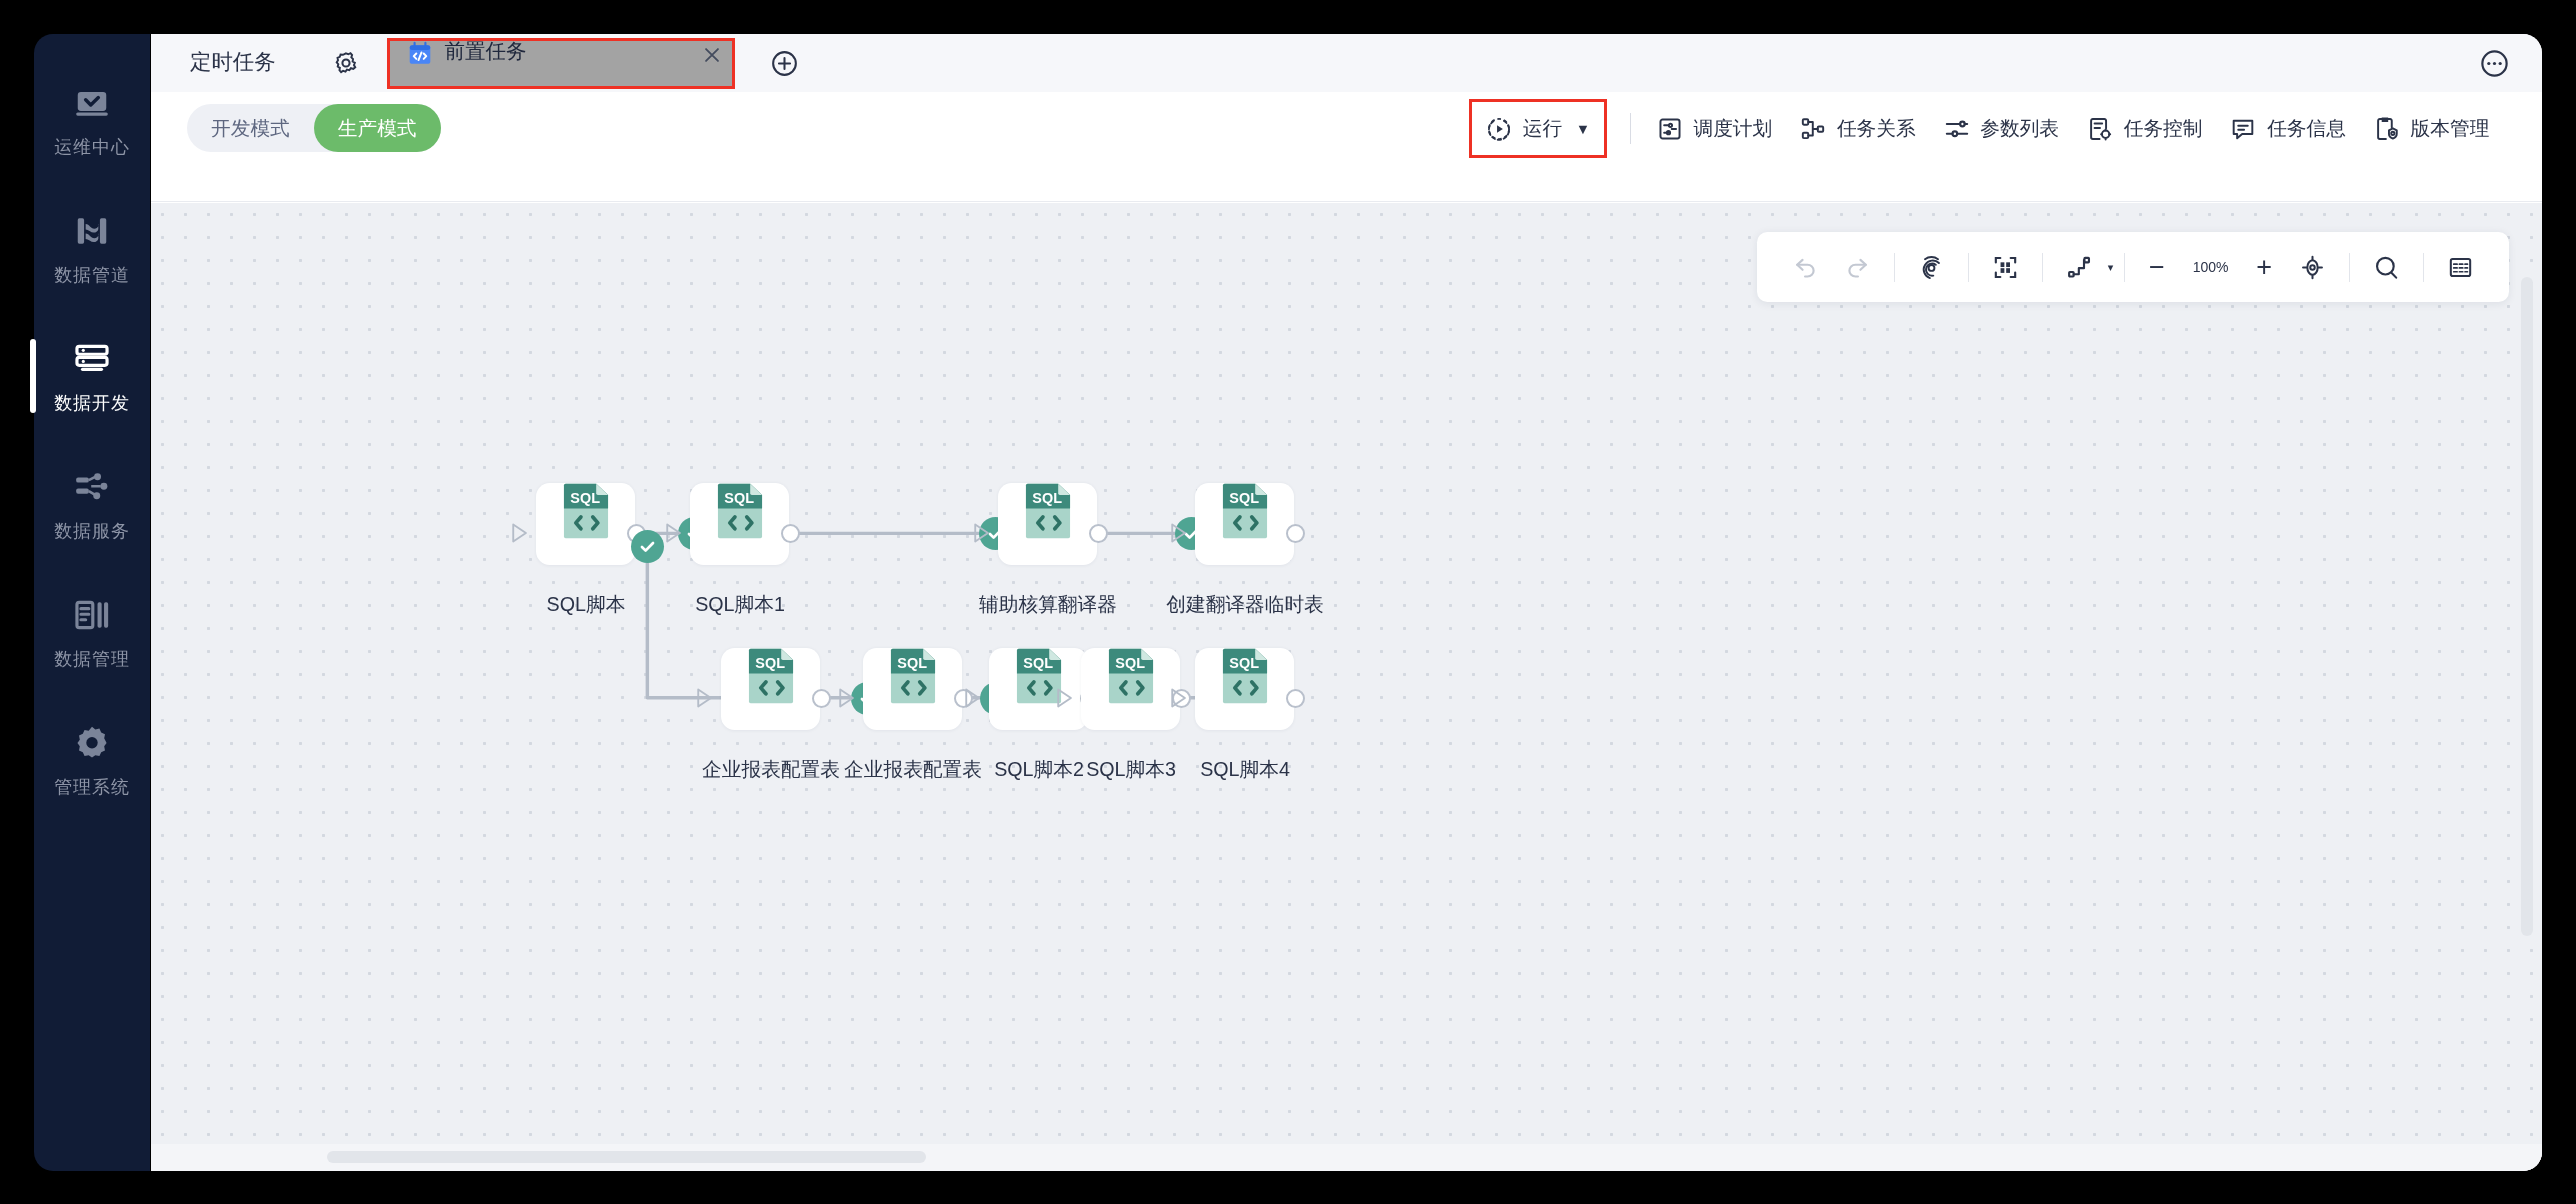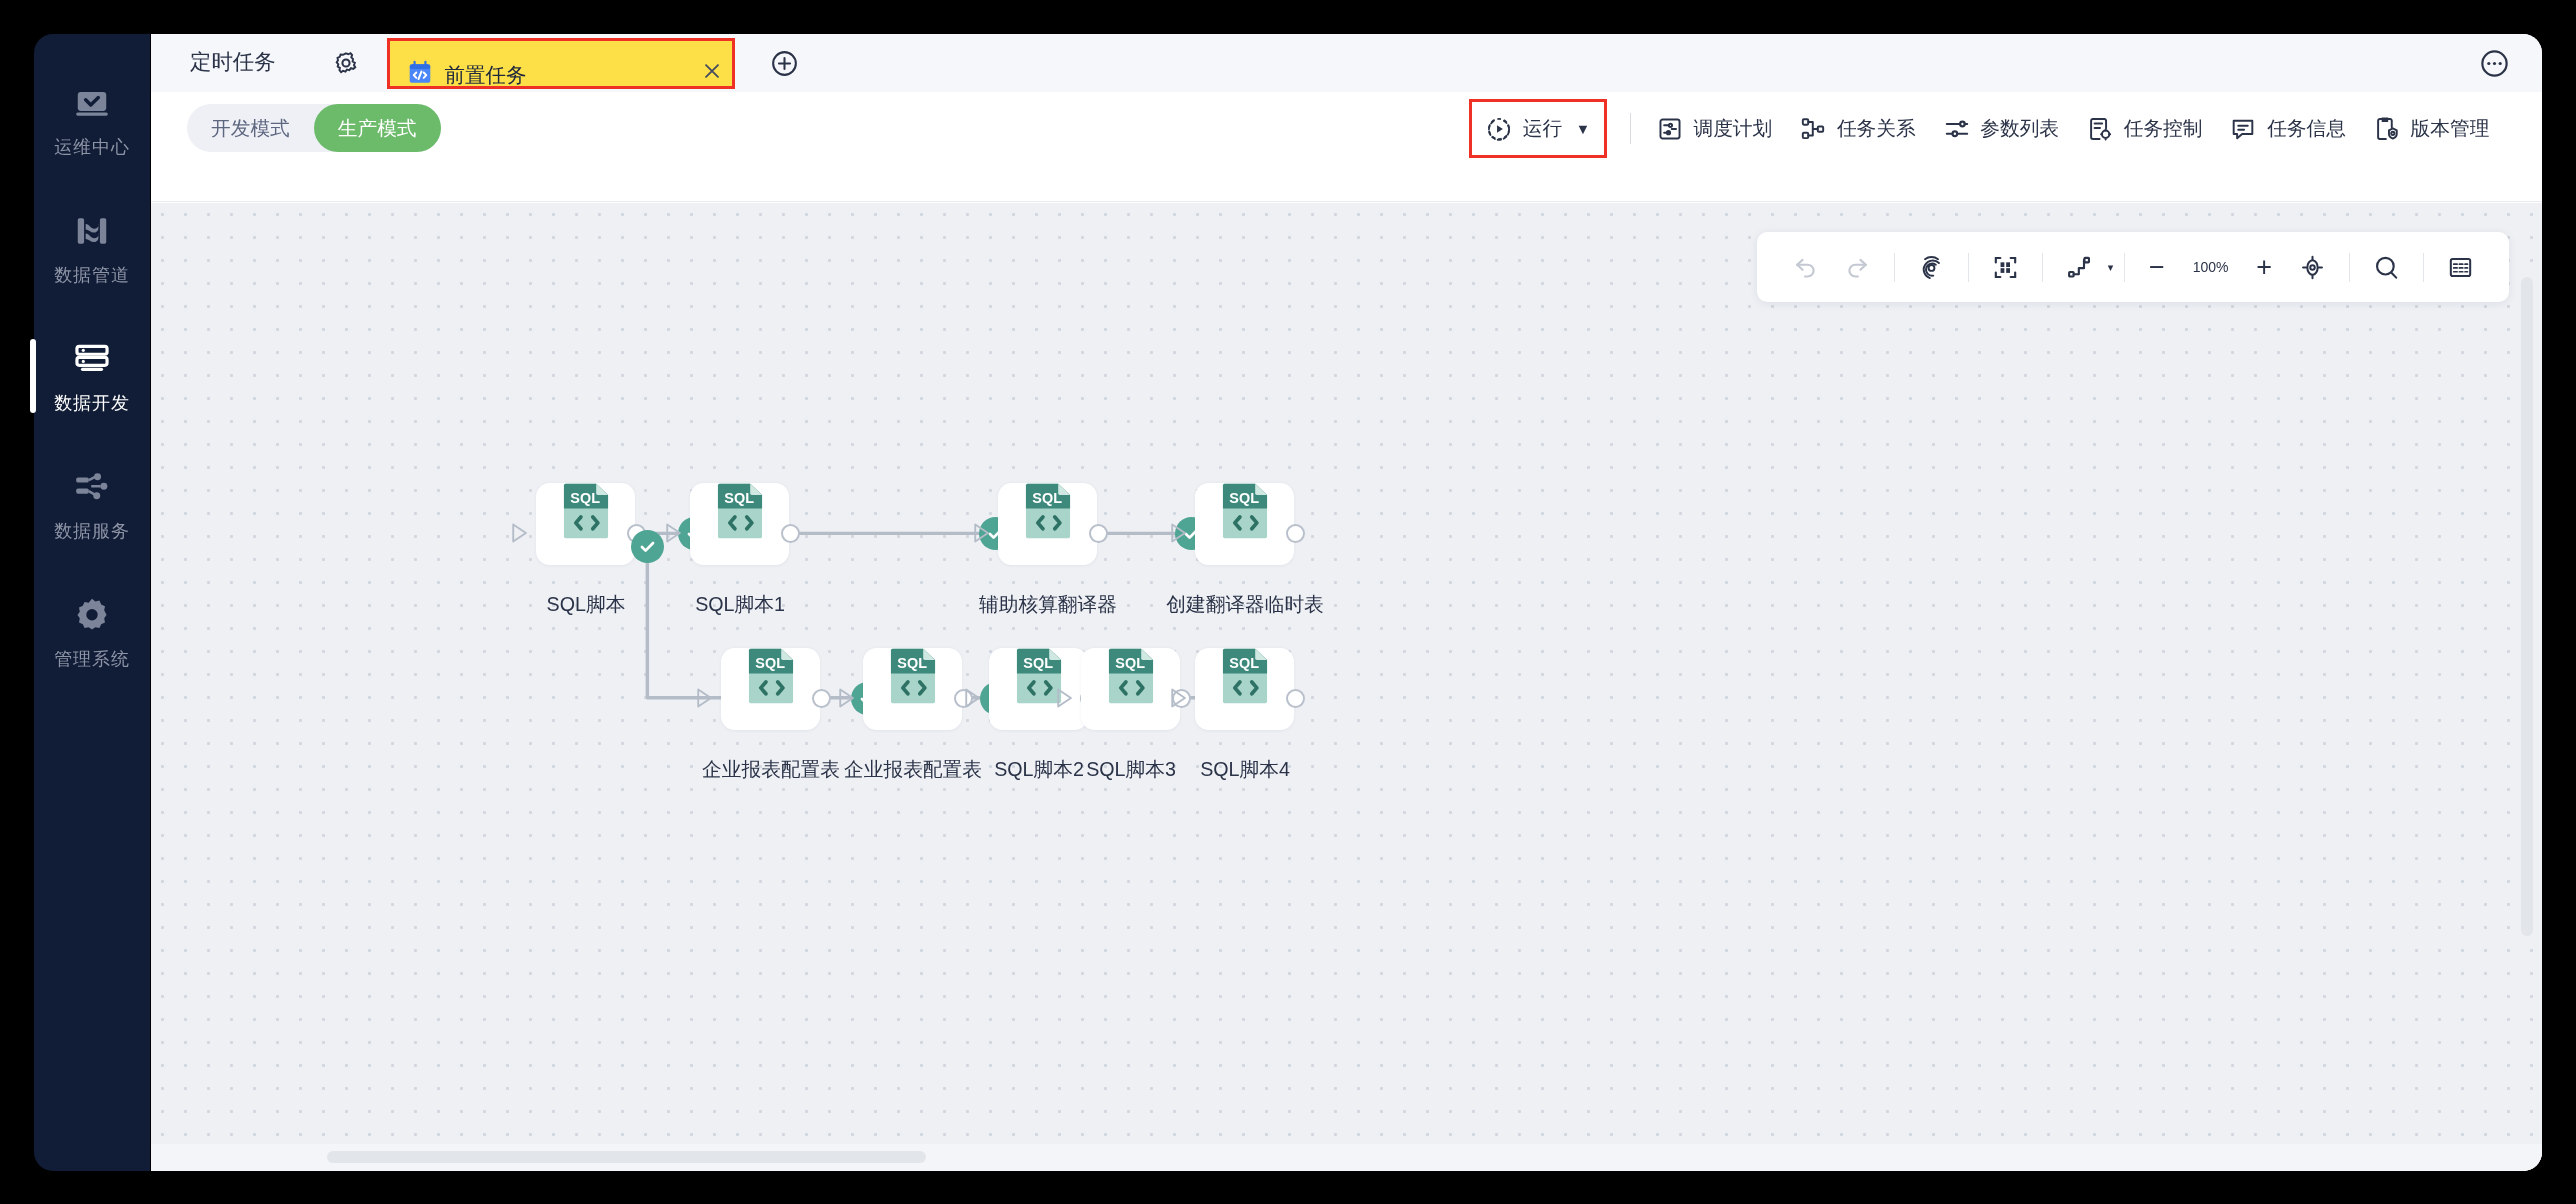--- a/index.html
+++ b/index.html
@@ -38,22 +38,22 @@
   #tabstrip{
     position:absolute;left:0;top:0;width:100%;height:58px;
     background:#f6f7fa;display:flex;align-items:center;
   }
   #tabstrip-title{
     margin-left:39px;font-size:21.4px;color:#2b3348;line-height:1;white-space:nowrap;
   }
   #gear-btn{margin-left:53px;width:34px;height:34px;display:flex;align-items:center;justify-content:center;color:#2b3348;cursor:pointer;}
   #gear-btn svg{width:26px;height:26px;}
   .tab{
-    margin-left:27px;height:45px;min-width:342px;background:#fde047;
-    display:flex;align-items:flex-end;padding:0 5px 0 17px;box-sizing:border-box;
+    margin-left:27px;height:45px;min-width:342px;background:#a3a3a3;
+    display:flex;align-items:flex-start;padding:0 5px 0 17px;box-sizing:border-box;
     outline:3.4px solid #ee3124;position:relative;cursor:pointer;
   }
   .tab-icon{width:26px;height:26px;flex:0 0 auto;margin-right:12px;}
   .tab-icon svg{width:26px;height:26px;display:block;}
   .tab-label{font-size:20.5px;color:#20283d;flex:1;line-height:1;white-space:nowrap;}
   .tab-close{width:29px;height:29px;display:flex;align-items:center;justify-content:center;color:#444c5e;cursor:pointer;}
   .tab-close svg{width:22px;height:22px;}
   #add-tab{margin-left:36px;width:34px;height:34px;display:flex;align-items:center;justify-content:center;color:#2b3348;cursor:pointer;}
   #add-tab svg{width:29px;height:29px;}
   #more-btn{position:absolute;right:31px;top:12px;width:34px;height:34px;display:flex;align-items:center;justify-content:center;color:#2b3348;cursor:pointer;}
@@ -204,20 +204,31 @@
           <rect x="2" y="13" width="8" height="3.2" rx="1.2"></rect>
           <circle cx="15.5" cy="5.5" r="2.2"></circle>
           <circle cx="19.5" cy="11.5" r="2.2"></circle>
           <circle cx="15" cy="17.5" r="2.2"></circle>
           <path d="M10 7.6l4-2M10 14.6l4 2.4M11.5 11.5h6" stroke="currentColor" stroke-width="1.6" fill="none"></path>
         </svg>
       </span>
       <span class="nav-label">数据服务</span>
     </div>
 
+    <div class="nav-item">
+      <span class="nav-icon">
+        <svg viewBox="0 0 24 24" fill="none" stroke="currentColor" stroke-width="2">
+          <rect x="2.5" y="4" width="10" height="16" rx="1.4"></rect>
+          <path d="M5 8h5M5 11.5h5M5 15h3" stroke-linecap="round"></path>
+          <rect x="15.5" y="4" width="2.6" height="16" rx="1.1" fill="currentColor" stroke="none"></rect>
+          <rect x="19.6" y="4" width="2.6" height="16" rx="1.1" fill="currentColor" stroke="none"></rect>
+        </svg>
+      </span>
+      <span class="nav-label">数据管理</span>
+    </div>
 
     <div class="nav-item">
       <span class="nav-icon">
         <svg viewBox="0 0 24 24" fill="currentColor">
           <path d="M12 1.8l2.1 1.6 2.6-.5 1.1 2.4 2.4 1.1-.5 2.6L21.2 12l-1.5 2.1.5 2.6-2.4 1.1-1.1 2.4-2.6-.5L12 21.2l-2.1-1.5-2.6.5-1.1-2.4-2.4-1.1.5-2.6L2.8 12l1.5-2.1-.5-2.6 2.4-1.1 1.1-2.4 2.6.5z"></path>
           <circle cx="12" cy="11.8" r="3.6" fill="#111c36"></circle>
         </svg>
       </span>
       <span class="nav-label">管理系统</span>
     </div>

